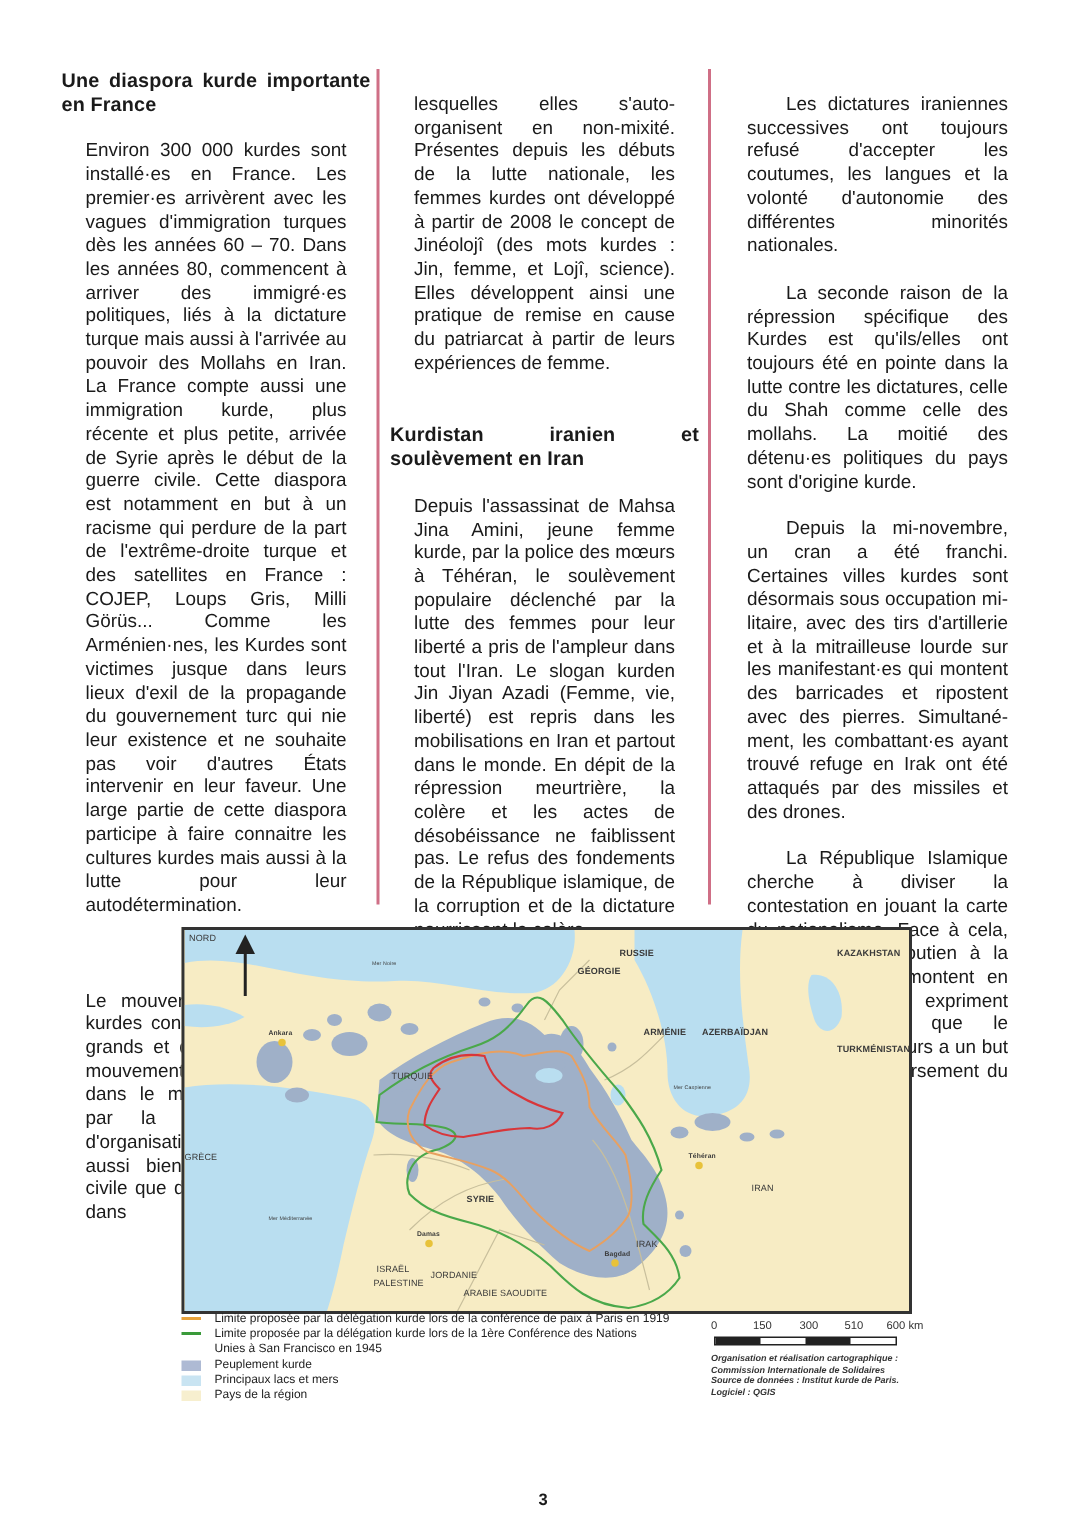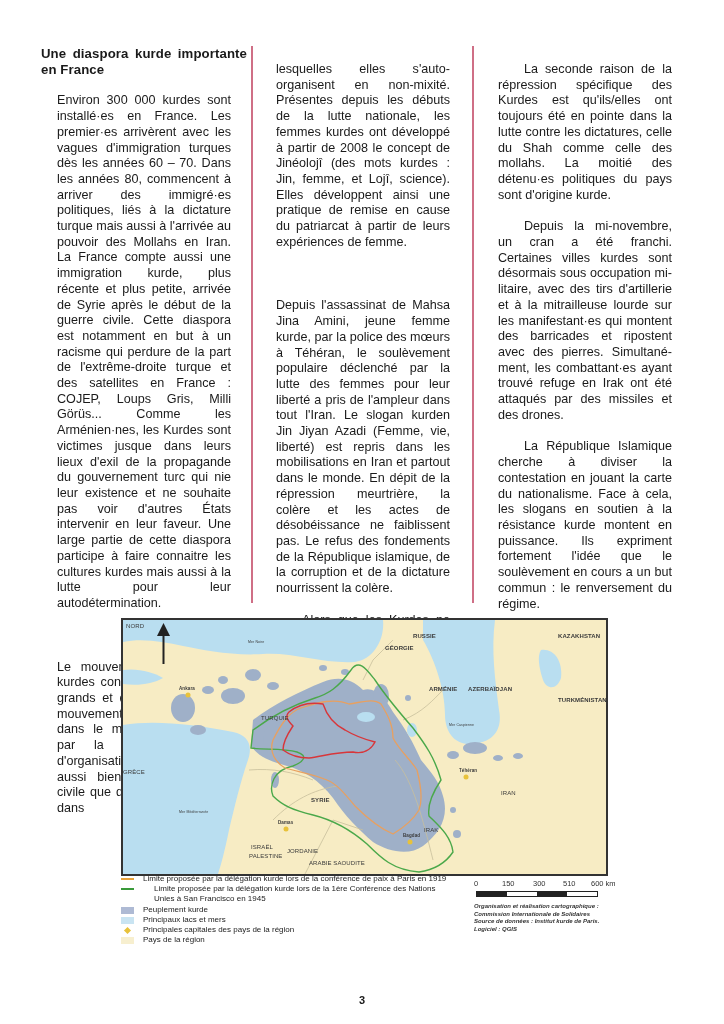--- a/index.html
+++ b/index.html
@@ -49,25 +49,27 @@
   <div class="col col1">
     <h3>Une diaspora kurde importante en France</h3>
     <p>Environ 300 000 kurdes sont instal­lé·es en France. Les premier·es arri­vèrent avec les vagues d'immigration turques dès les années 60 – 70. Dans les années 80, commencent à arriver des immigré·es politiques, liés à la dic­tature turque mais aussi à l'arrivée au pouvoir des Mollahs en Iran. La France compte aussi une immigration kurde, plus récente et plus petite, arrivée de Syrie après le début de la guerre ci­vile. Cette diaspora est notamment en but à un racisme qui perdure de la part de l'extrême-droite turque et des satellites en France : COJEP, Loups Gris, Milli Görüs... Comme les Arménien·nes, les Kurdes sont vic­times jusque dans leurs lieux d'exil de la propagande du gouvernement turc qui nie leur existence et ne souhaite pas voir d'autres États intervenir en leur faveur. Une large partie de cette diaspora participe à faire connaitre les cultures kurdes mais aussi à la lutte pour leur autodétermination.</p>
     <div class="gap"></div>
     <p>Le mouvement des femmes kurdes constitue l'un des plus grands et des plus organisés mouvement féminin actuel dans le monde. Cela passe par la mise en place d'organisations de femmes, aussi bien dans la société civile que dans la lutte armée, dans</p>
   </div>
 
   <div class="col col2">
     <p>lesquelles elles s'auto-organisent en non-mixité. Présentes depuis les dé­buts de la lutte nationale, les femmes kurdes ont développé à partir de 2008 le concept de Jinéolojî (des mots kurdes : Jin, femme, et Lojî, science). Elles développent ainsi une pratique de remise en cause du patriarcat à partir de leurs expériences de femme.</p>
     <div class="gap"></div>
+    <h3>Kurdistan iranien et soulèvement en Iran</h3>
     <p>Depuis l'assassinat de Mahsa Jina Amini, jeune femme kurde, par la po­lice des mœurs à Téhéran, le soulève­ment populaire déclenché par la lutte des femmes pour leur liberté a pris de l'ampleur dans tout l'Iran. Le slogan kurden Jin Jiyan Azadi (Femme, vie, liberté) est repris dans les mobilisa­tions en Iran et partout dans le monde. En dépit de la répression meurtrière, la colère et les actes de désobéissance ne faiblissent pas. Le refus des fonde­ments de la République islamique, de la corruption et de la dictature nour­rissent la colère.</p>
     <p class="indent">Alors que les Kurdes ne repré­sentent qu'environ 10 % de la popu­lation iranienne, la majorité des per­sonnes tuées en Iran à la mi-novembre l'avaient été dans les régions kurdes du Nord-ouest. Les Baloutches, peuple vivant entre l'Afghanistan, l'Iran et le Pakistan et représentant envi­ron 3 % de la population iranienne (ils</p>
   </div>
 
   <div class="col col3">
+    <p class="indent">Les dictatures iraniennes succes­sives ont toujours refusé d'accepter les coutumes, les langues et la volonté d'autonomie des différentes minorités nationales.</p>
     <p class="indent">La seconde raison de la répres­sion spécifique des Kurdes est qu'ils/elles ont toujours été en pointe dans la lutte contre les dictatures, celle du Shah comme celle des mollahs. La moitié des détenu·es politiques du pays sont d'origine kurde.</p>
     <p class="indent">Depuis la mi-novembre, un cran a été franchi. Certaines villes kurdes sont désormais sous occupation mi­litaire, avec des tirs d'artillerie et à la mitrailleuse lourde sur les manifes­tant·es qui montent des barricades et ripostent avec des pierres. Simultané­ment, les combattant·es ayant trouvé refuge en Irak ont été attaqués par des missiles et des drones.</p>
     <p class="indent">La République Islamique cherche à diviser la contestation en jouant la carte du nationalisme. Face à cela, les slogans en soutien à la résistance kurde montent en puissance. Ils expri­ment fortement l'idée que le soulève­ment en cours a un but commun : le renversement du régime.</p>
   </div>
 </div>
 
 <div class="map-wrap">
   <svg width="483" height="254" viewBox="0 0 483 254">
     <rect width="483" height="254" fill="#f7ecc4"></rect>
 
@@ -165,39 +167,33 @@
   <div class="legend-row">
     <span class="legend-key">
         <span class="line" style="background:#e8a23a"></span>
       </span>
     <span>Limite proposée par la délégation kurde lors de la conférence de paix à Paris en 1919</span>
   </div>
   <div class="legend-row">
     <span class="legend-key">
         <span class="line" style="background:#3a9a3a"></span>
       </span>
-    <span style="width:300px;margin-left:11px;">Limite proposée par la délégation kurde lors de la 1ère Conférence des Nations Unies à San Francisco en 1945</span>
+    <span style="width:300px;">Limite proposée par la délégation kurde lors de la 1ère Conférence des Nations Unies à San Francisco en 1945</span>
   </div>
   <div class="legend-row">
     <span class="legend-key">
         <span class="swatch" style="background:#aebad4"></span>
       </span>
     <span>Peuplement kurde</span>
   </div>
   <div class="legend-row">
     <span class="legend-key">
         <span class="swatch" style="background:#c9e4f2"></span>
       </span>
     <span>Principaux lacs et mers</span>
-  </div>
-  <div class="legend-row">
-    <span class="legend-key">
-        <span class="diamond"></span>
-      </span>
-    <span>Principales capitales des pays de la région</span>
   </div>
   <div class="legend-row">
     <span class="legend-key">
         <span class="swatch" style="background:#f7efcf"></span>
       </span>
     <span>Pays de la région</span>
   </div>
 </div>
 
 <div class="scale">

